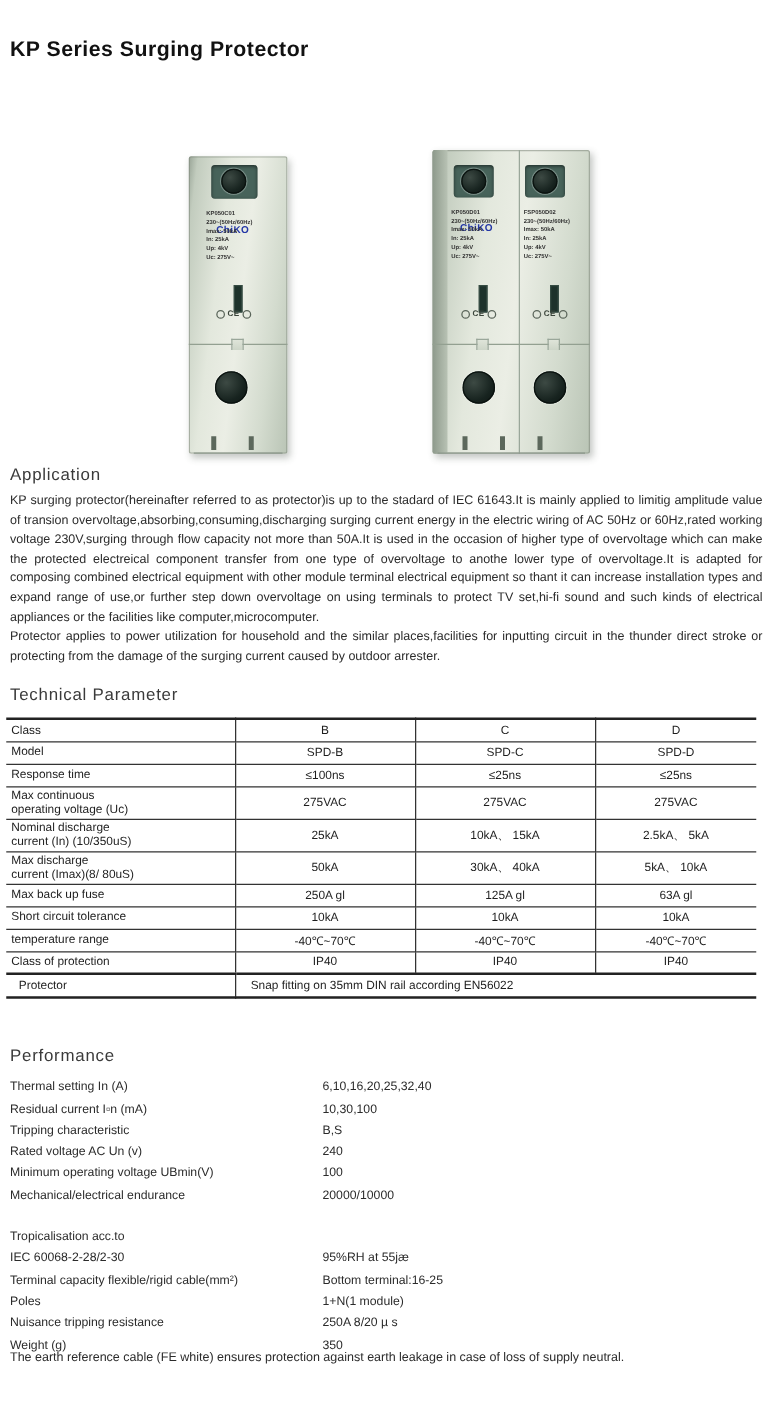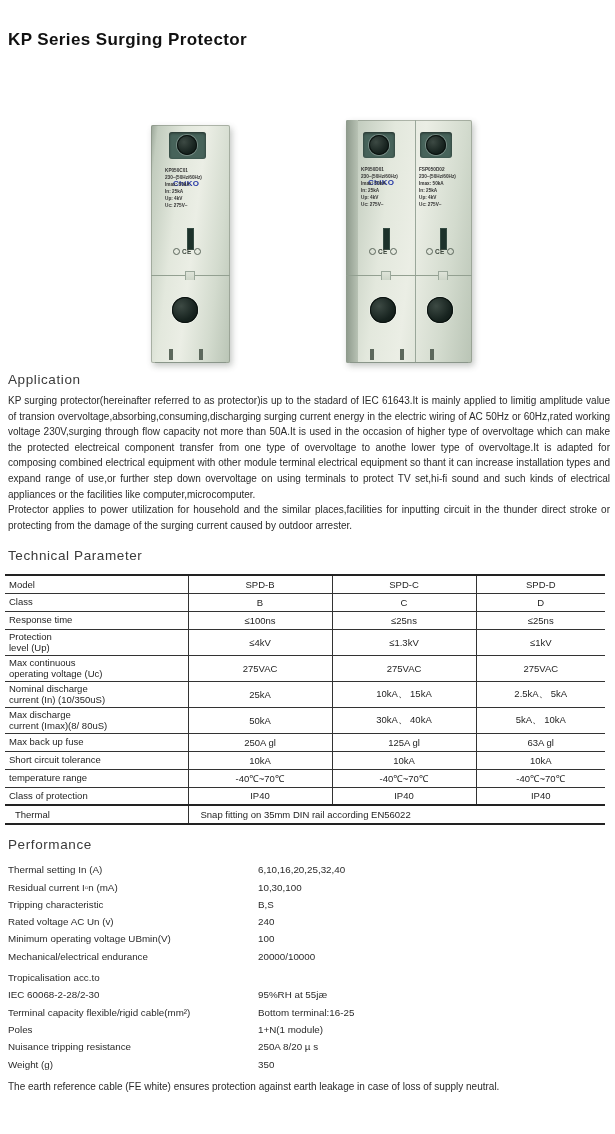--- a/index.html
+++ b/index.html
@@ -56,21 +56,21 @@
   td.lbl { text-align:left; line-height:11.5px; padding:1px 4px; }
   td.val { text-align:center; }
   tr.r-s td { height:18px; }
   tr.r-d td { height:26px; }
   tr.mount td { border-top:2px solid #222; height:19px; }
   tr.mount td.mval { text-align:left; padding-left:12px; }
 
   
   .perf { position:absolute; left:8px; top:858px; width:602px; font-size:9.8px; color:#2b2b2b; }
   .perf-row { display:flex; align-items:flex-end; height:17.3px;gap:45px; }
-  .perf-row.mt { margin-top:4px; }
+  .perf-row.mt { margin-top:16px; }
   .perf-label { flex:0 0 auto; min-width:197px; white-space:nowrap; }
   .perf-value { margin-left:8px; white-space:nowrap; }
 
   .footer-note { position:absolute; left:8px; top:1081px; width:602px; font-size:10px; color:#2b2b2b; }
 </style>
 </head>
 <body>
 
 <div class="page">
 
@@ -162,45 +162,36 @@
 
   <table class="tech">
     <colgroup>
         <col style="width:183px">
         <col style="width:144px">
         <col style="width:144px">
         <col style="width:129px">
       </colgroup>
     <tbody>
         <tr class="r-s">
+      <td class="lbl">Class</td>
+      <td class="val">B</td>
+      <td class="val">C</td>
+      <td class="val">D</td>
+    </tr>
+    <tr class="r-s">
       <td class="lbl">Model</td>
       <td class="val">SPD-B</td>
       <td class="val">SPD-C</td>
       <td class="val">SPD-D</td>
     </tr>
     <tr class="r-s">
-      <td class="lbl">Class</td>
-      <td class="val">B</td>
-      <td class="val">C</td>
-      <td class="val">D</td>
-    </tr>
-    <tr class="r-s">
       <td class="lbl">Response time</td>
       <td class="val">≤100ns</td>
       <td class="val">≤25ns</td>
       <td class="val">≤25ns</td>
-    </tr>
-    <tr class="r-d">
-      <td class="lbl">
-        <div>Protection</div>
-        <div>level (Up)</div>
-      </td>
-      <td class="val">≤4kV</td>
-      <td class="val">≤1.3kV</td>
-      <td class="val">≤1kV</td>
     </tr>
     <tr class="r-d">
       <td class="lbl">
         <div>Max continuous</div>
         <div>operating voltage (Uc)</div>
       </td>
       <td class="val">275VAC</td>
       <td class="val">275VAC</td>
       <td class="val">275VAC</td>
     </tr>
@@ -240,21 +231,21 @@
       <td class="val">-40℃~70℃</td>
       <td class="val">-40℃~70℃</td>
     </tr>
     <tr class="r-s">
       <td class="lbl">Class of protection</td>
       <td class="val">IP40</td>
       <td class="val">IP40</td>
       <td class="val">IP40</td>
     </tr>
     <tr class="mount">
-      <td class="lbl" style="padding-left:10px;">Thermal</td>
+      <td class="lbl" style="padding-left:10px;">Protector</td>
       <td class="mval" colspan="3">Snap fitting on 35mm DIN rail according EN56022</td>
     </tr>
   </tbody>
     </table>
 
   <div class="sec-heading" id="perf-heading">Performance</div>
 
   <div class="perf">
     <div class="perf-row">
       <span class="perf-label">Thermal setting In  (A)</span>

